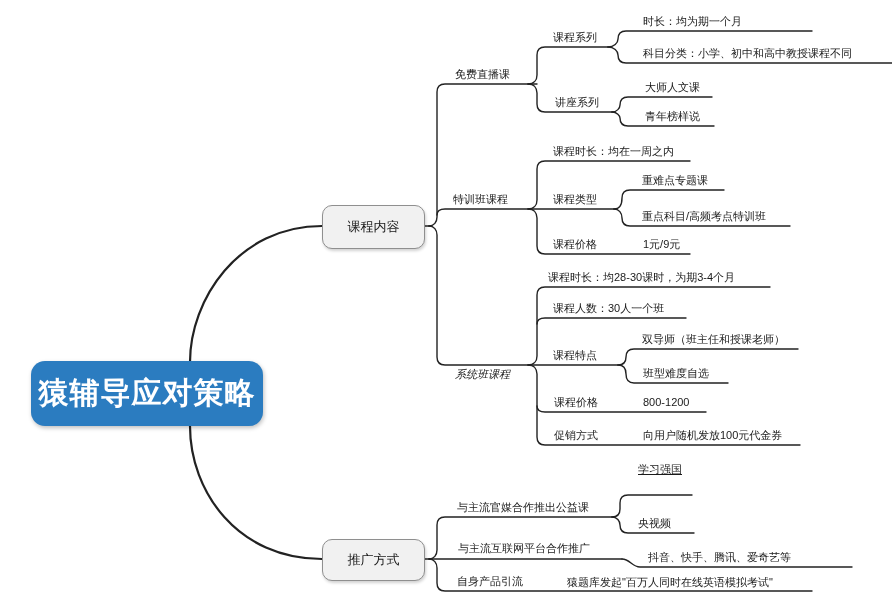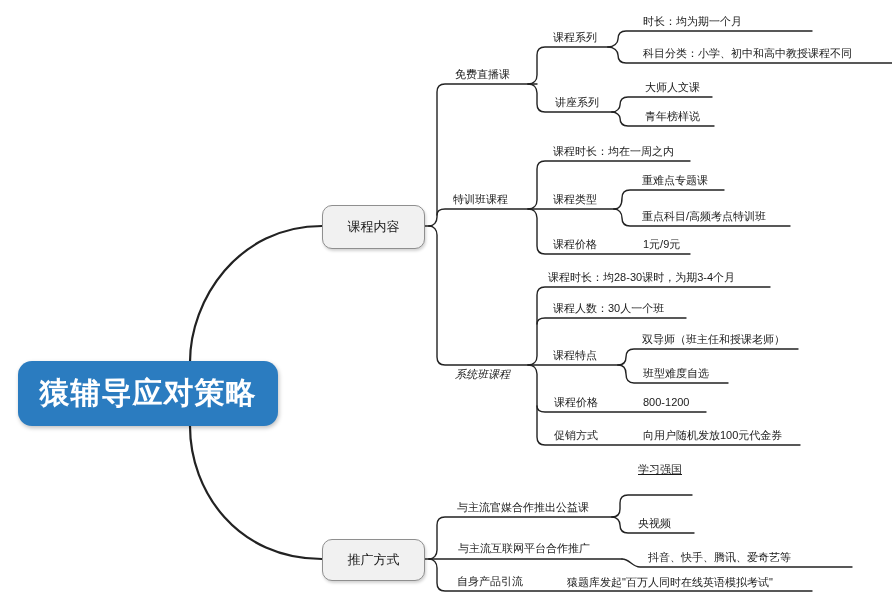--- a/index.html
+++ b/index.html
@@ -63,21 +63,21 @@
 
       <path d="M 423,559 H 622"></path>
       <path d="M 622,559 C 630,559 632,567 640,567 H 852"></path>
       <path d="M 429,559 C 434,559 437,555 437,550 V 525 Q 437,517 445,517 H 612"></path>
       <path d="M 429,559 C 434,559 437,563 437,568 V 583 Q 437,591 445,591 H 812"></path>
       <path d="M 612,517 C 617,517 620,514 620,509 V 503 Q 620,495 628,495 H 692"></path>
       <path d="M 612,517 C 617,517 620,521 620,525 Q 620,533 628,533 H 694"></path>
     </g>
   </svg>
 
-  <div class="rootbox" style="left:18px;top:361px;width:260px;height:65px;justify-content:center;">
+  <div class="rootbox" style="left:31px;top:361px;width:232px;height:65px;justify-content:center;">
     <span>猿辅导应对策略</span>
   </div>
 
   <div class="nodebox" style="left:322px;top:205px;width:101px;height:42px;">
     <span>课程内容</span>
   </div>
   <div class="nodebox" style="left:322px;top:539px;width:101px;height:40px;">
     <span>推广方式</span>
   </div>
 

